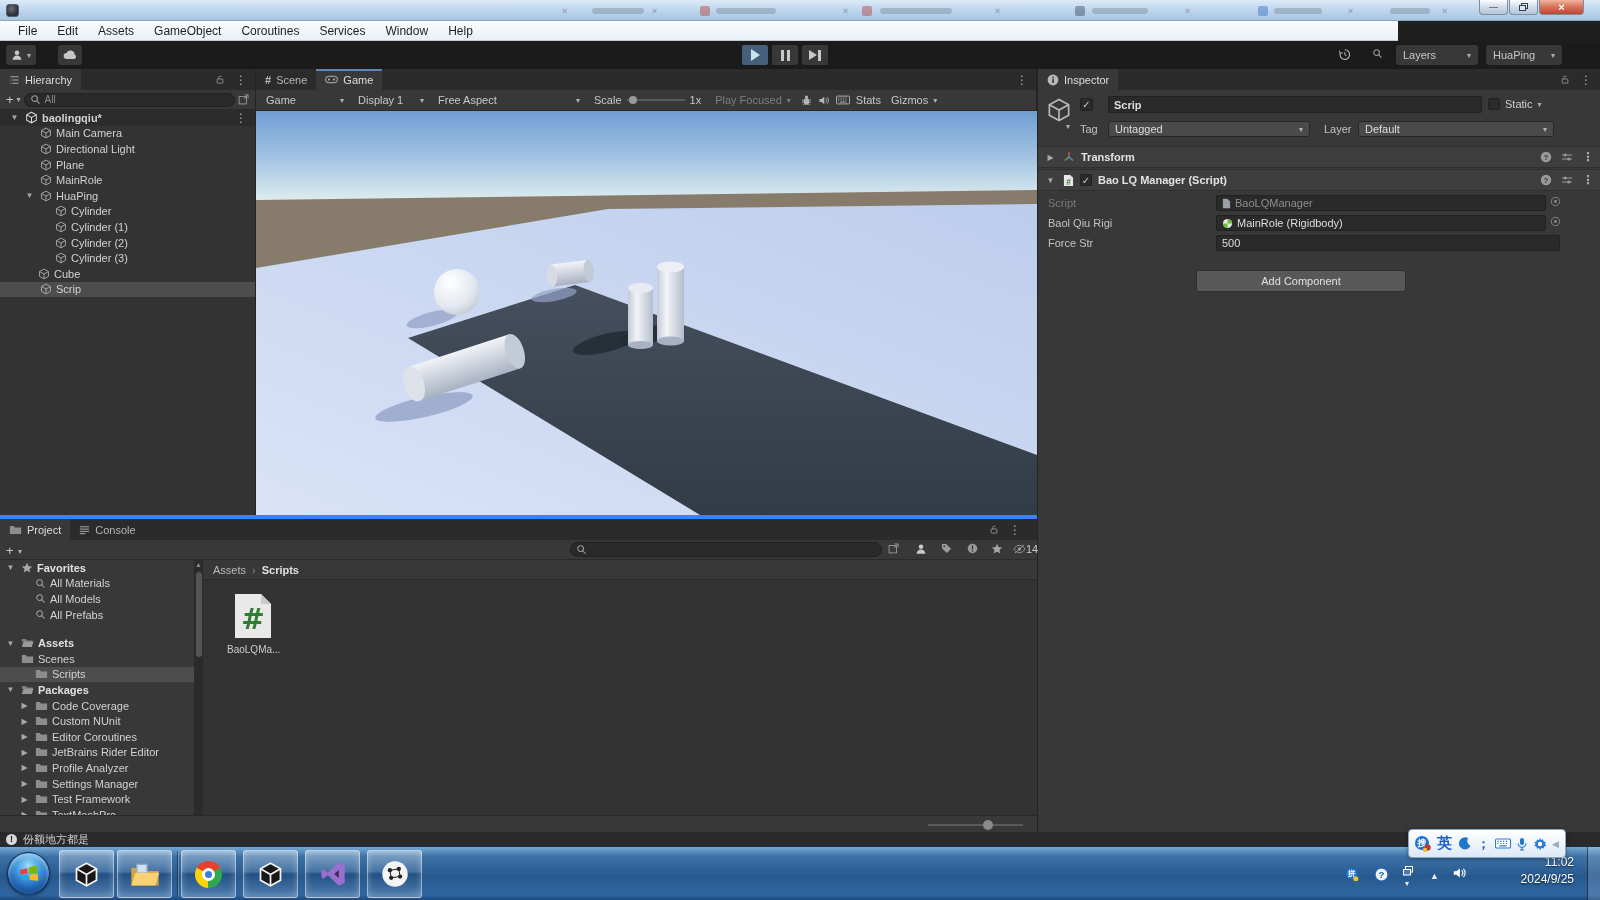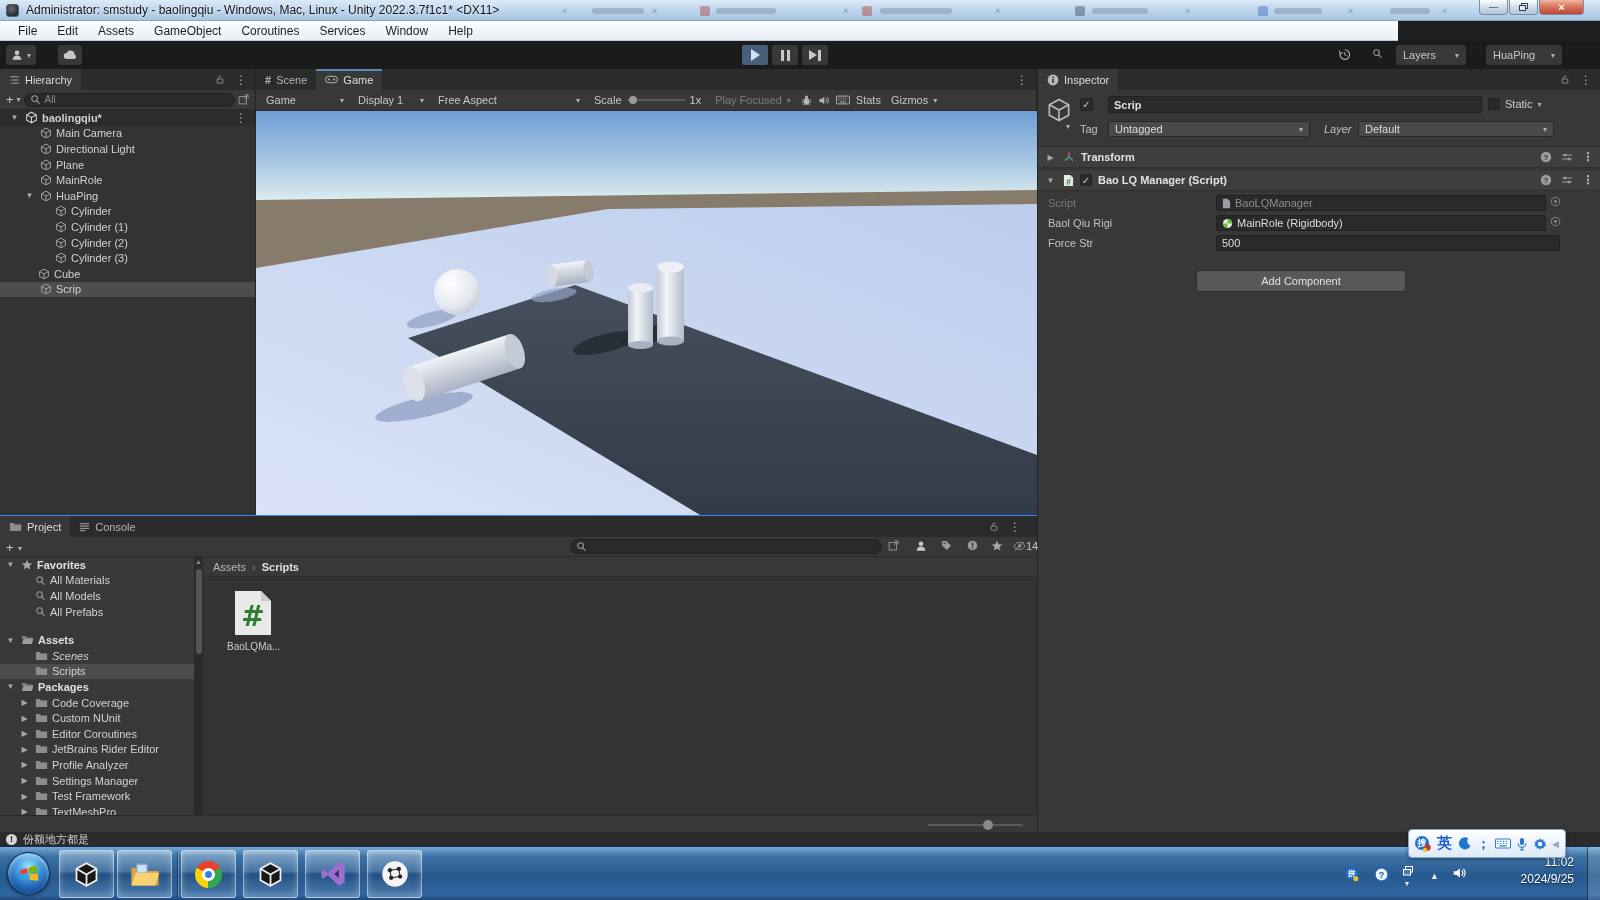--- a/index.html
+++ b/index.html
@@ -102,21 +102,21 @@
   .prow { position:absolute; left:0; right:0; height:18px; display:flex; align-items:center; }
   .plabel { position:absolute; left:10px; color:#c2c2c2; }
   .plabel.dim { color:#7a7a7a; }
   .pfield { position:absolute; left:178px; width:330px; height:16px; }
   .pfield.dim { color:#8f8f8f; }
   .picker { position:absolute; left:512px; top:2px; }
   #add-comp { position:absolute; left:158px; width:210px; height:22px; background:#585858;
     border:1px solid #303030; border-radius:3px; color:#e0e0e0; display:flex; align-items:center; justify-content:center; }
 
   
-  #project { left:0; top:446px; width:1037px; height:317px; border-top:1px solid #3b82f6; }
+  #project { left:0; top:446px; width:1037px; height:317px; border-top:4px solid #3b82f6; }
   #proj-toolbar { position:absolute; left:0; top:21px; right:0; height:20px; background:#383838;
     border-bottom:1px solid #2a2a2a; color:#c8c8c8; }
   #proj-search { position:absolute; left:570px; top:2px; width:312px; height:15px; }
   .pt-ico { position:absolute; top:3px; display:inline-flex; }
   #proj-count { position:absolute; left:1013px; top:3px; color:#c8c8c8; }
   #proj-tree { position:absolute; left:0; top:41px; width:194px; bottom:0; background:#383838; overflow:hidden; }
   .trow { height:15.6px; display:flex; align-items:center; gap:4px; color:#d2d2d2; white-space:nowrap; }
   .trow.sel { background:#4d4d4d; }
   .trow.bold { font-weight:bold; color:#e0e0e0; }
   .tspacer { height:13px; }
@@ -172,21 +172,20 @@
   .ime-punct { color:#1a5fc8; font-weight:bold; font-size:13px; }
   #ime-collapse { color:#9aa8b8; font-size:9px; }
 </style>
 </head>
 <body>
 
 <div id="screen">
 
   <div id="titlebar">
     <span id="title-icon"></span>
-    <span id="title-text">Administrator: smstudy - baolingqiu - Windows, Mac, Linux - Unity 2022.3.7f1c1* &lt;DX11&gt;</span>
     <span id="ghosts"><span class="ghost ghost-x" style="left: 562px;">×</span><span class="ghost ghost-bar" style="left: 592px; width: 52px;"></span><span class="ghost ghost-x" style="left: 652px;">×</span><span class="ghost ghost-chip" style="left: 700px; background: rgb(176, 64, 56);"></span><span class="ghost ghost-bar" style="left: 716px; width: 60px;"></span><span class="ghost ghost-x" style="left: 843px;">×</span><span class="ghost ghost-chip" style="left: 862px; background: rgb(176, 64, 56);"></span><span class="ghost ghost-bar" style="left: 880px; width: 72px;"></span><span class="ghost ghost-x" style="left: 995px;">×</span><span class="ghost ghost-chip" style="left: 1075px; background: rgb(58, 74, 92);"></span><span class="ghost ghost-bar" style="left: 1092px; width: 56px;"></span><span class="ghost ghost-x" style="left: 1185px;">×</span><span class="ghost ghost-chip" style="left: 1258px; background: rgb(58, 108, 192);"></span><span class="ghost ghost-bar" style="left: 1274px; width: 48px;"></span><span class="ghost ghost-x" style="left: 1348px;">×</span><span class="ghost ghost-bar" style="left: 1390px; width: 40px;"></span><span class="ghost ghost-x" style="left: 1442px;">×</span></span>
     <span class="wbtn" style="right:92px;width:29px;">—</span>
     <span class="wbtn" style="right:62px;width:29px;">
         <svg width="9" height="8" viewBox="0 0 9 8">
           <rect x="2.5" y="0.5" width="6" height="5" fill="none" stroke="#31404f"></rect>
           <rect x="0.5" y="2.5" width="6" height="5" fill="#dce6f0" stroke="#31404f"></rect>
         </svg>
       </span>
     <span class="wbtn" id="btn-close" style="right:16px;width:45px;">×</span>
   </div>
@@ -240,21 +239,21 @@
           <path d="M1.4 2.6l.7 2.8 2.8-.7" fill="none" stroke="#bbb"></path>
           <path d="M6.8 4.2v2.6l1.8 1" fill="none" stroke="#bbb"></path>
         </svg>
       </span>
     <span style="position:absolute;left:1372px;top:7px;" class="tb-icon">
         <svg viewBox="0 0 12 12" width="11" height="11">
           <circle cx="5" cy="5" r="3.1" fill="none" stroke="#9a9a9a" stroke-width="1.2"></circle>
           <path d="m7.4 7.4 3 3" stroke="#9a9a9a" stroke-width="1.2"></path>
         </svg>
       </span>
-    <div class="tb-drop" style="left:1396px;width:70px;">
+    <div class="tb-drop" style="left:1396px;width:82px;">
       <span>Layers</span>
         <span class="dd">▾</span>
     </div>
     <div class="tb-drop" style="left:1486px;width:76px;">
       <span>HuaPing</span>
         <span class="dd">▾</span>
     </div>
   </div>
 
   <div id="dock">
@@ -581,21 +580,21 @@
           <span class="chk" style="width:12px;height:12px;"></span>
           <span>Static</span>
           <span class="dd">▾</span>
         </div>
         <div id="tagrow">
           <span class="label-sm" style="position:absolute;left:42px;top:3px;">Tag</span>
           <div class="idrop" style="left:70px;top:1px;width:202px;">
             <span>Untagged</span>
               <span class="dd">▾</span>
           </div>
-          <span class="label-sm" style="position:absolute;left:286px;top:3px;font-style:italic;">Layer</span>
+          <span class="label-sm" style="position:absolute;left:286px;top:3px;">Layer</span>
           <div class="idrop" style="left:320px;top:1px;width:196px;">
             <span>Default</span>
               <span class="dd">▾</span>
           </div>
         </div>
 
         <div class="comp-hdr" style="top:56px;">
           <span class="arrow">▶</span>
           <span class="tb-icon">
               <svg viewBox="0 0 12 12" width="12" height="12">
@@ -820,21 +819,21 @@
           <div class="trow bold" style="padding-left: 4px;">
             <span class="arrow">▼</span>
             <span class="rowico">
               <svg viewBox="0 0 14 11" width="13" height="10">
                 <path d="M.8 1.2h4.4l1.2 1.6h6V4H.8Z" fill="#7e7e7e"></path>
                 <path d="M.8 9.8 2.6 3.9h11l-1.8 5.9Z" fill="#9a9a9a"></path>
               </svg>
             </span>
             <span>Assets</span>
           </div>
-          <div class="trow" style="padding-left: 18px; font-style: italic;">
+          <div class="trow" style="padding-left: 4px;">
             <span class="arrow"></span>
             <span class="rowico">
               <svg viewBox="0 0 14 11" width="13" height="10">
                 <path d="M.8 1.2h4.4l1.2 1.6h6.8v7H.8Z" fill="#8d8d8d"></path>
               </svg>
             </span>
             <span>Scenes</span>
           </div>
           <div class="trow sel" style="padding-left: 18px;">
             <span class="arrow"></span>

